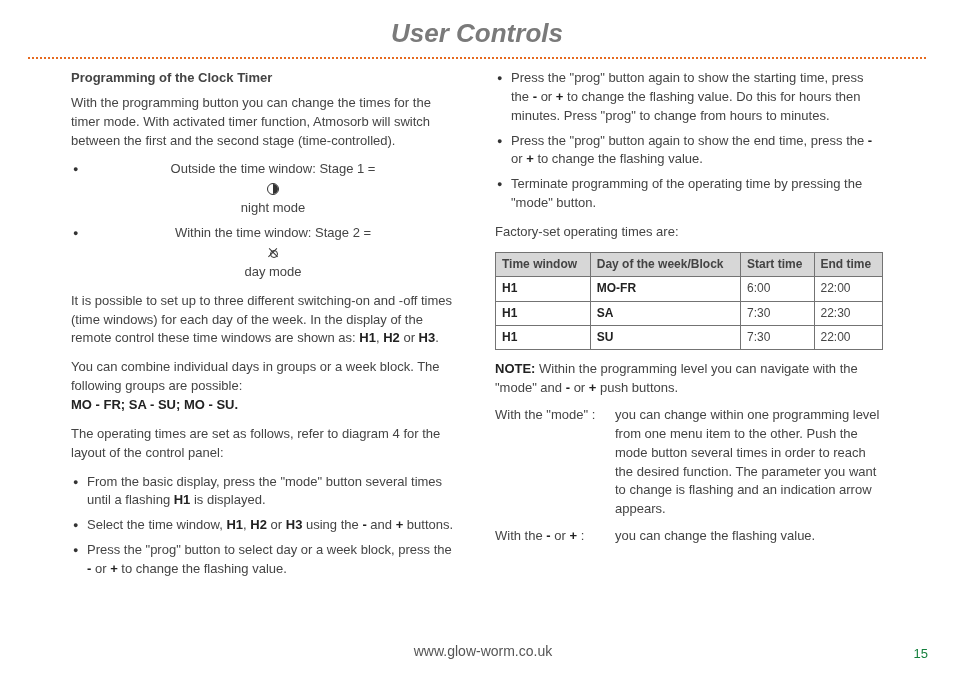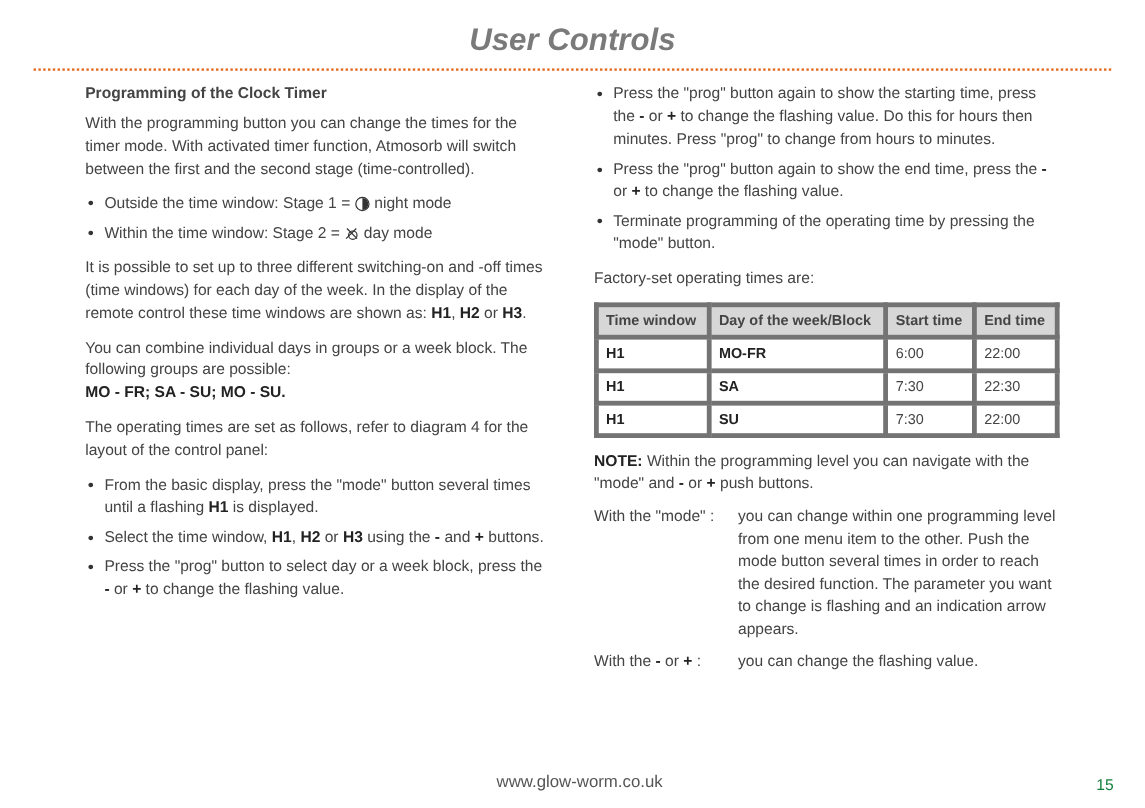--- a/index.html
+++ b/index.html
@@ -54,30 +54,30 @@
     content: ""; position: absolute; left: 3px; top: 3px; width: 6px; height: 6px;
     border: 1.2px solid #333; border-radius: 50%;
   }
   .icon-sun::after {
     content: ""; position: absolute; left: 0; top: 0; width: 12px; height: 12px;
     background:
       linear-gradient(#333,#333) center/1.2px 12px no-repeat,
       linear-gradient(#333,#333) center/12px 1.2px no-repeat;
     transform: rotate(45deg);
   }
-  .stage-row { display: flex; align-items: center; gap: 4px; }
+  .stage-row { display: flex; align-items: center; gap: 4px; flex-direction: column; }
   .stage-label { min-width: 180px; }
   table {
     border-collapse: collapse;
     width: 100%;
     font-size: 12px;
     margin-bottom: 10px;
   }
   th, td {
-    border: 4px solid #737373;
+    border: 1px solid #737373;
     padding: 3px 6px;
     text-align: left;
   }
   th { background: #d7d7d7; font-weight: bold; }
   .note-block { margin-bottom: 8px; }
   .def-row { display: flex; margin-bottom: 8px; }
   .def-term { min-width: 120px; }
   .def-body { flex: 1; }
   .footer {
     position: absolute;

